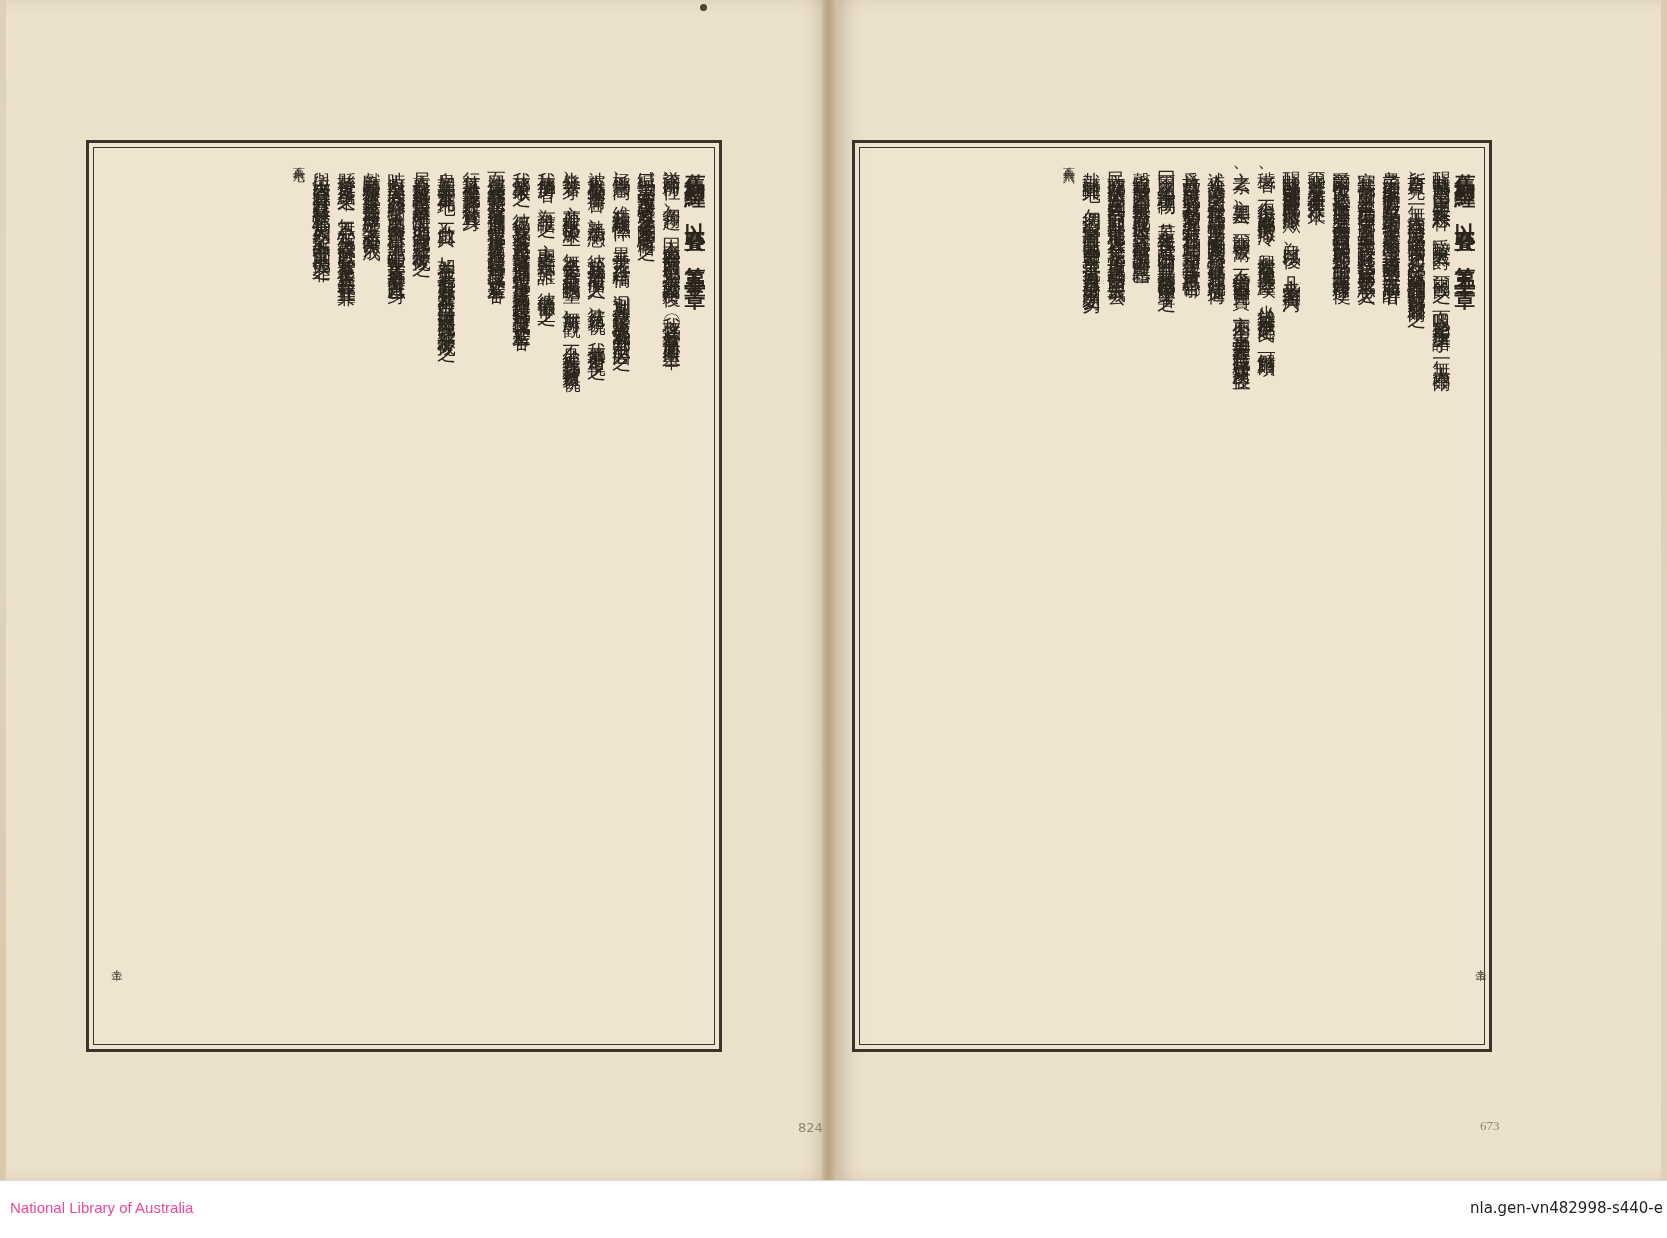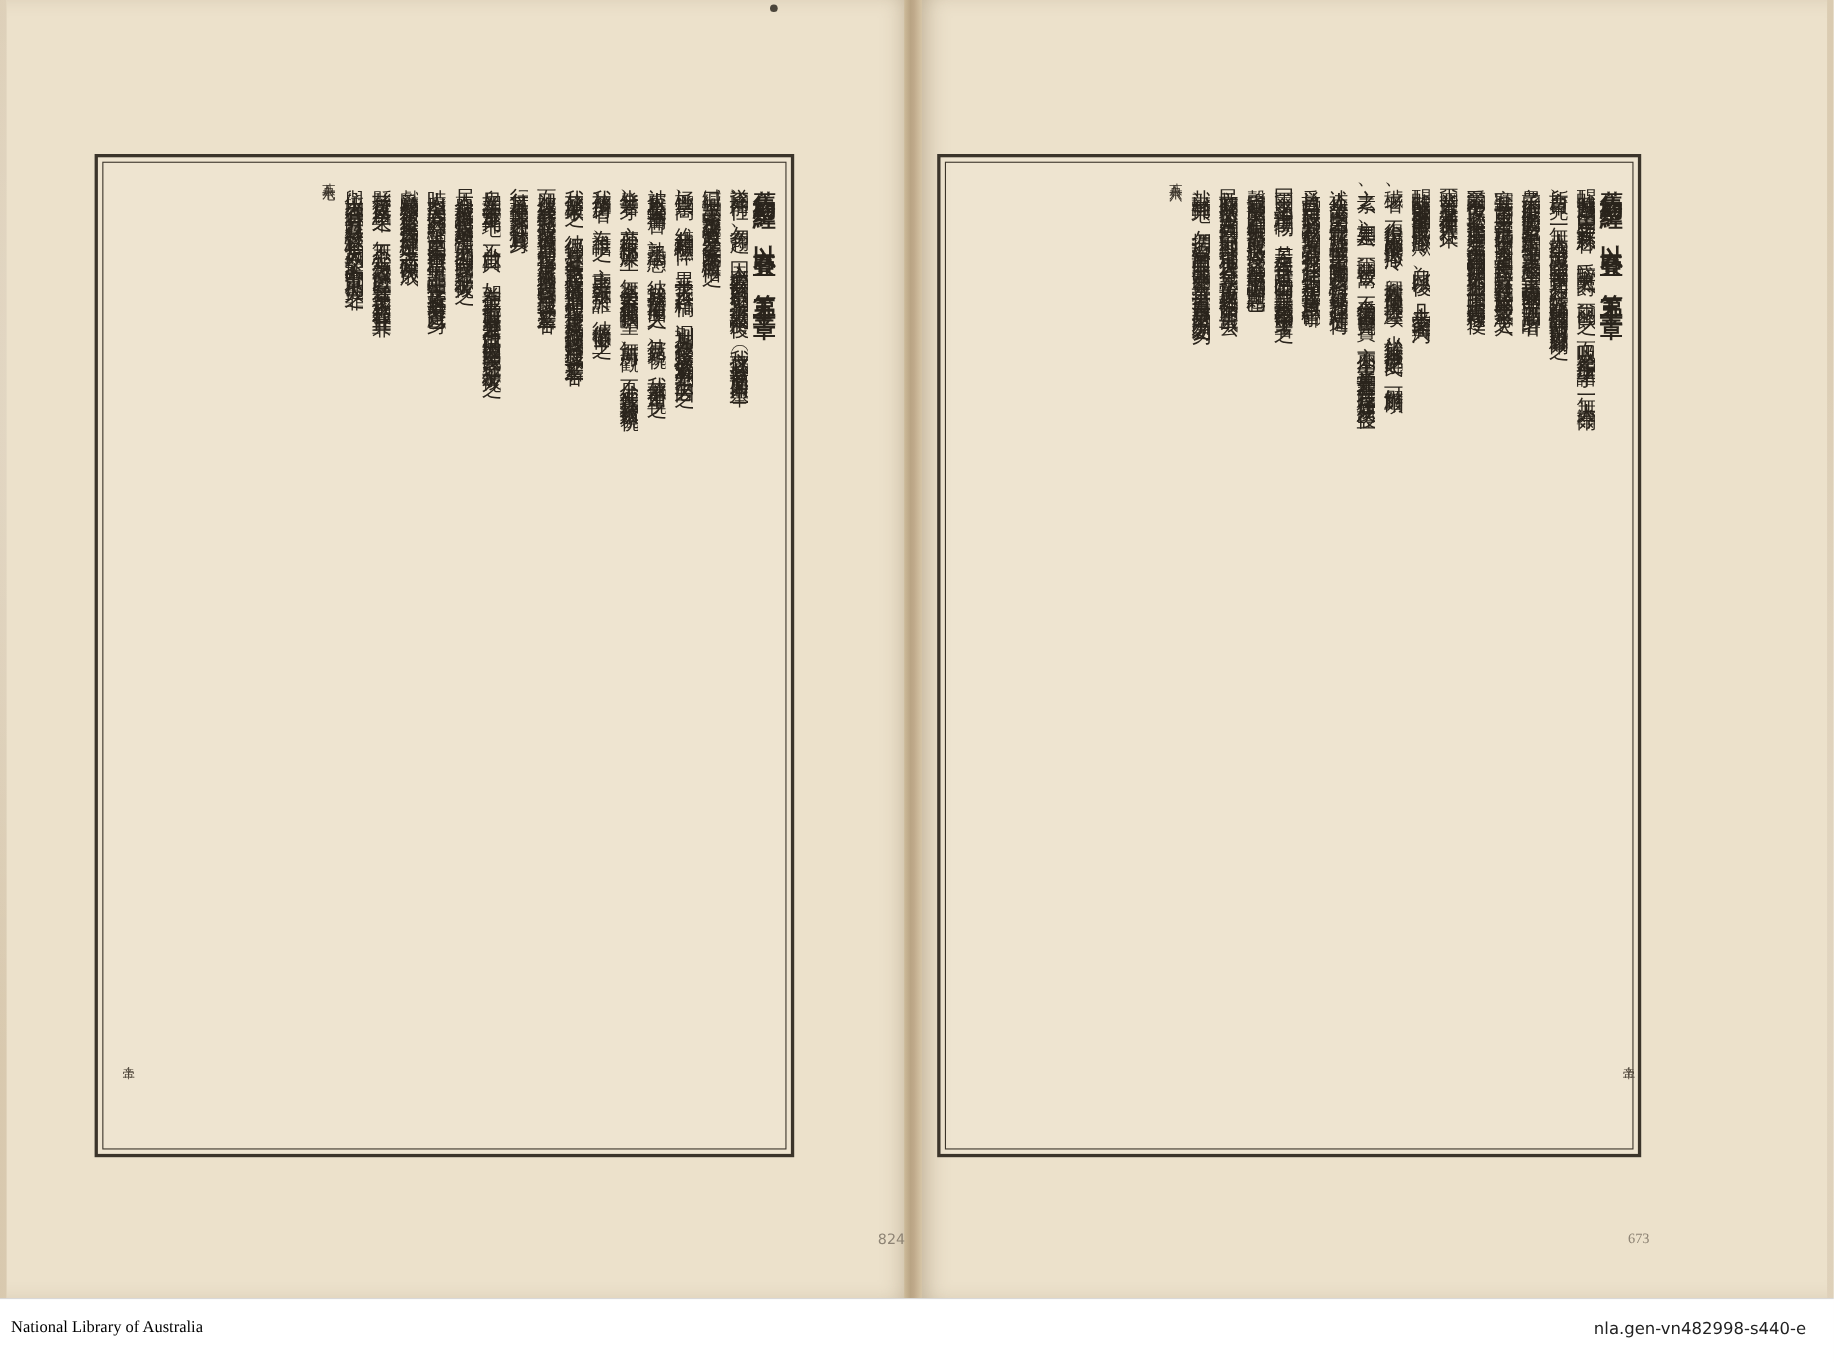--- a/index.html
+++ b/index.html
@@ -156,26 +156,26 @@
     width: 1667px;
     height: 58px;
     background: #ffffff;
     border-top: 1px solid #d8d8d8;
   }
   #footer .left {
     position: absolute;
     left: 10px;
     top: 18px;
     font-size: 15px;
-    color: #000000;
-    font-family: Liberation Serif, serif;
+    color: #ec4899;
+    font-family: Liberation Sans, sans-serif;
   }
   #footer .right {
     position: absolute;
-    right: 25px;
+    right: 4px;
     top: 18px;
     font-size: 15px;
     color: #222222;
     font-family: "DejaVu Sans", sans-serif;
   }
 
   
   .scribble {
     position: absolute;
     font-size: 13px;

